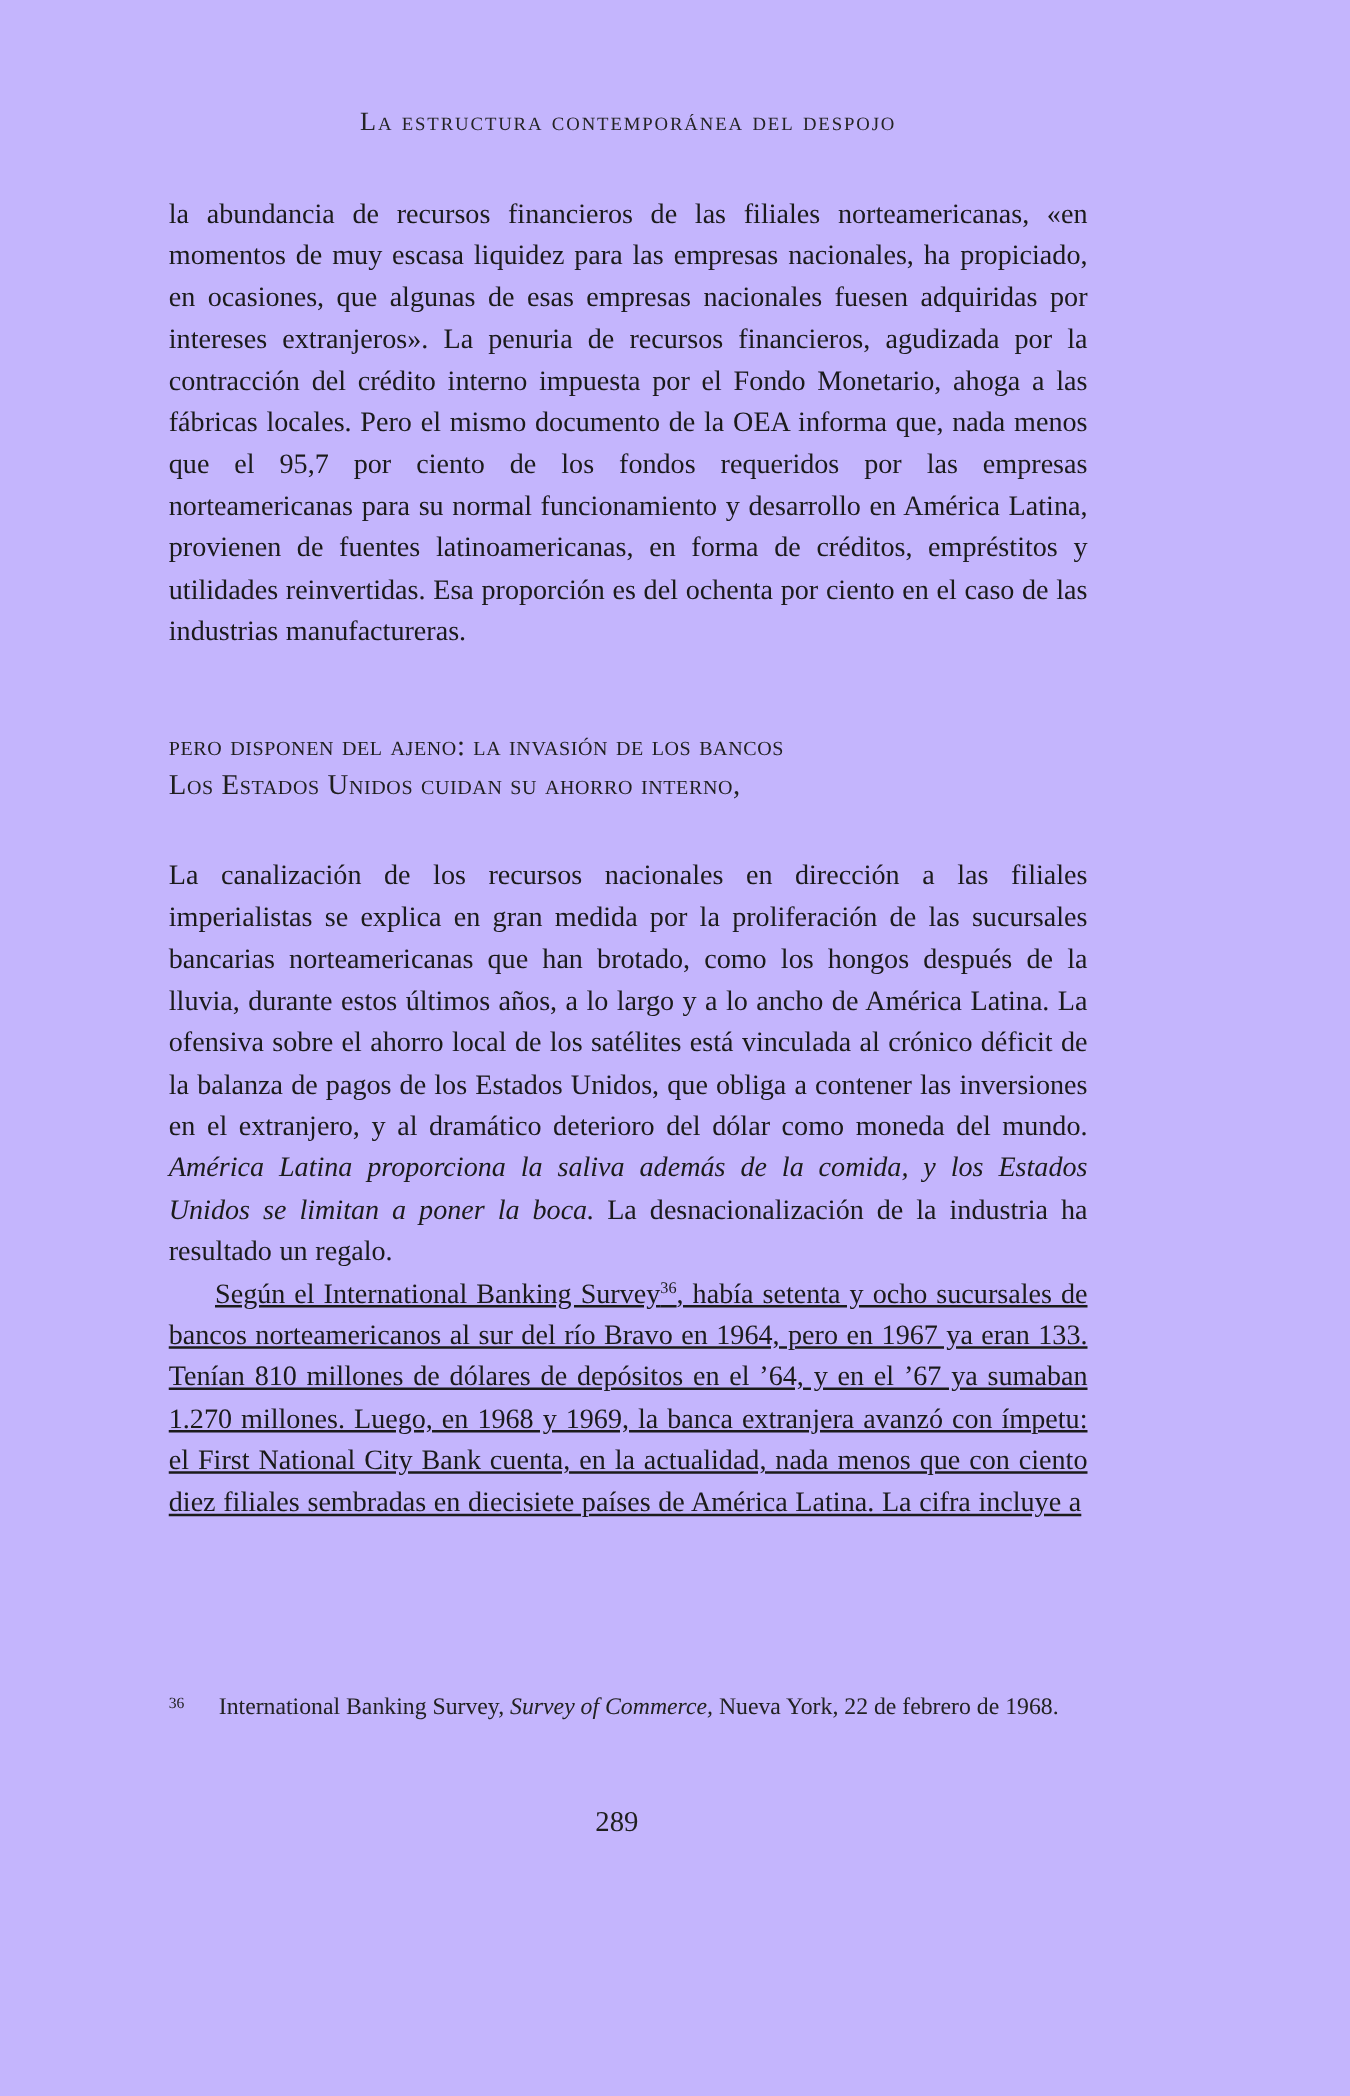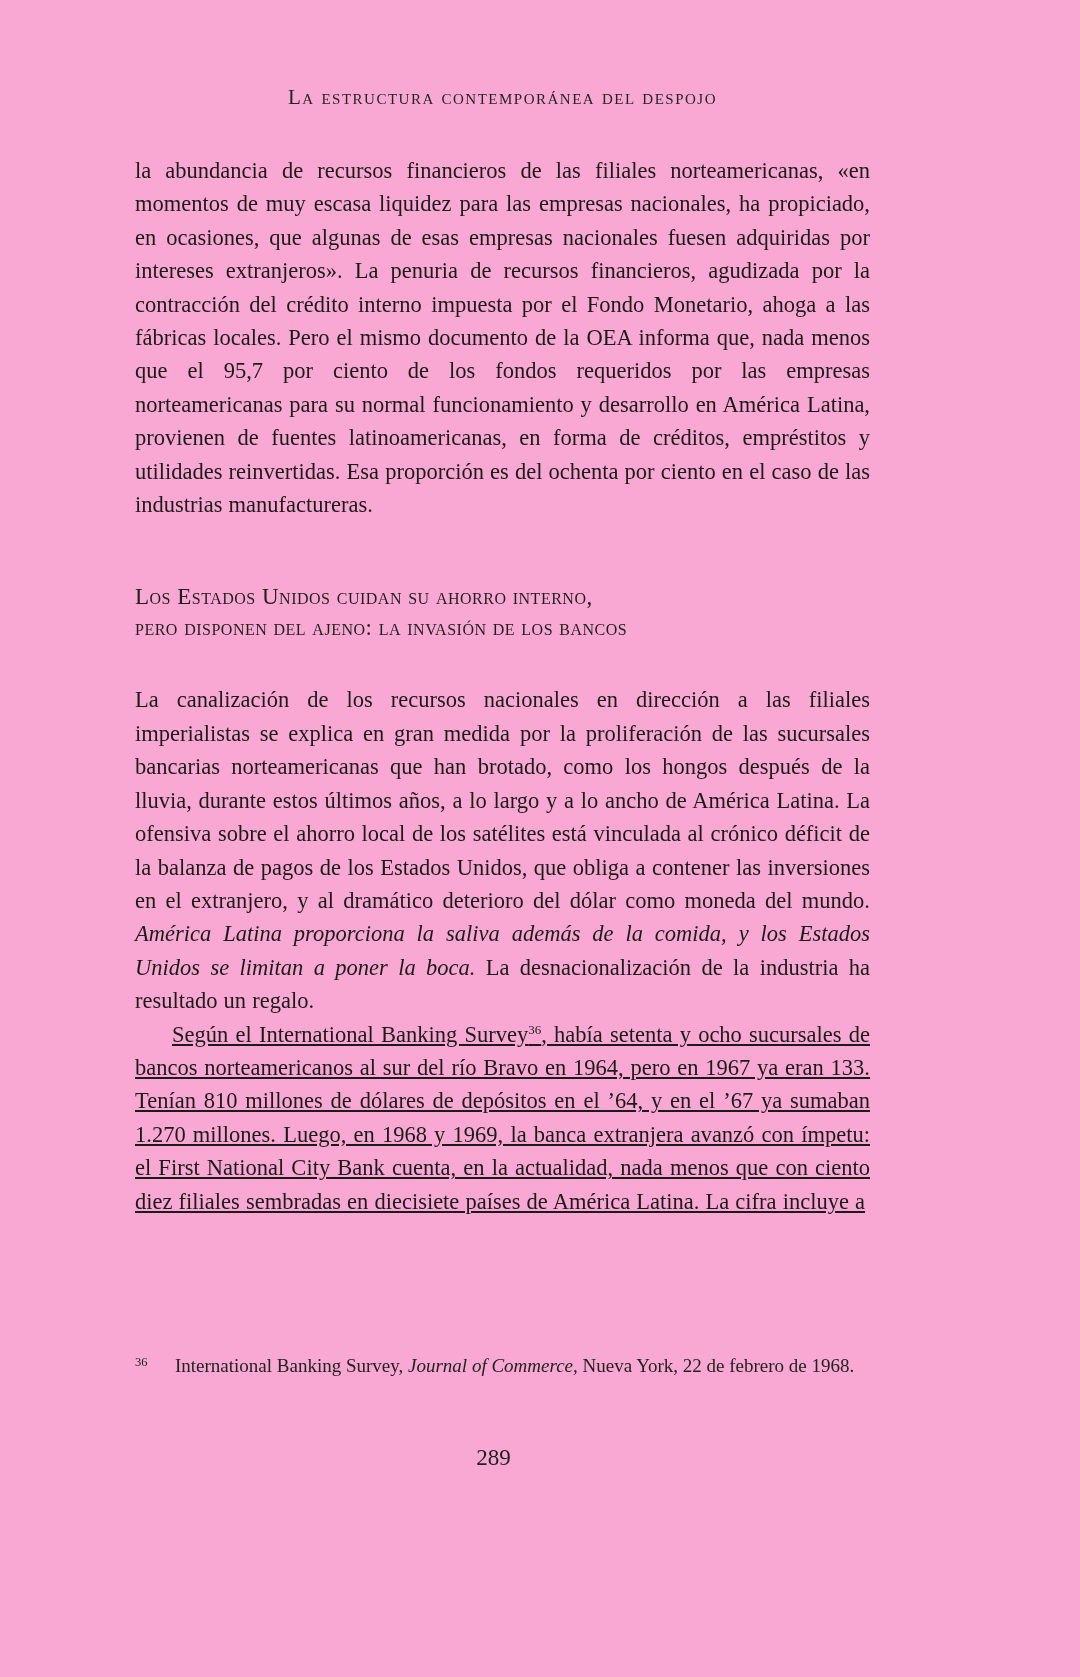--- a/index.html
+++ b/index.html
@@ -5,21 +5,21 @@
   html, body {
     margin: 0;
     padding: 0;
     background: #e9e9e9;
   }
   .page {
     position: relative;
     width: 1080px;
     height: 1677px;
     margin: 0 auto;
-    background: #f9a8d4;
+    background: #c4b5fd;
     box-sizing: border-box;
     padding: 84px 210px 0 135px;
     font-family: "Liberation Serif", "DejaVu Serif", serif;
     color: #1b1b1b;
     overflow: hidden;
   }
   .running-head {
     font-variant: small-caps;
     font-size: 21px;
     line-height: 26px;
@@ -108,30 +108,30 @@
 
 <div class="page">
 
   <header class="running-head">La estructura contemporánea del despojo</header>
 
   <main class="text-block">
 
     <p class="para">la abundancia de recursos financieros de las filiales norteamericanas, «en momentos de muy escasa liquidez para las empresas nacionales, ha propiciado, en ocasiones, que algunas de esas empresas nacionales fuesen adquiridas por intereses extranjeros». La penuria de recursos financieros, agudizada por la contracción del crédito interno impuesta por el Fondo Monetario, ahoga a las fábricas locales. Pero el mismo documento de la OEA informa que, nada menos que el 95,7 por ciento de los fondos requeridos por las empresas norteamericanas para su normal funcionamiento y desarrollo en América Latina, provienen de fuentes latinoamericanas, en forma de créditos, empréstitos y utilidades reinvertidas. Esa proporción es del ochenta por ciento en el caso de las industrias manufactureras.</p>
 
     <h2 class="section-heading">
+        <span class="heading-line">pero disponen del ajeno: la invasión de los bancos</span>
         <span class="heading-line">Los Estados Unidos cuidan su ahorro interno,</span>
-        <span class="heading-line">pero disponen del ajeno: la invasión de los bancos</span>
       </h2>
 
     <p class="para"><span>La canalización de los recursos nacionales en dirección a las filiales imperialistas se explica en gran medida por la proliferación de las sucursales bancarias norteamericanas que han brotado, como los hongos después de la lluvia, durante estos últimos años, a lo largo y a lo ancho de América Latina. La ofensiva sobre el ahorro local de los satélites está vinculada al crónico déficit de la balanza de pagos de los Estados Unidos, que obliga a contener las inversiones en el extranjero, y al dramático deterioro del dólar como moneda del mundo. </span><em>América Latina proporciona la saliva además de la comida, y los Estados Unidos se limitan a poner la boca.</em><span> La desnacionalización de la industria ha resultado un regalo.</span></p>
 
     <p class="para indented"><span>Según el International Banking Survey</span><sup class="fn-ref">36</sup><span>, había setenta y ocho sucursales de bancos norteamericanos al sur del río Bravo en 1964, pero en 1967 ya eran 133. Tenían 810 millones de dólares de depósitos en el ’64, y en el ’67 ya sumaban 1.270 millones. Luego, en 1968 y 1969, la banca extranjera avanzó con ímpetu: el First National City Bank cuenta, en la actualidad, nada menos que con ciento diez filiales sembradas en diecisiete países de América Latina. La cifra incluye a</span></p>
 
   </main>
 
   <aside class="footnote">
     <span class="fn-marker">36</span>
-    <span class="fn-text"><span>International Banking Survey, </span><em>Journal of Commerce,</em><span> Nueva York, 22 de febrero de 1968.</span></span>
+    <span class="fn-text"><span>International Banking Survey, </span><em>Survey of Commerce,</em><span> Nueva York, 22 de febrero de 1968.</span></span>
   </aside>
 
   <footer class="page-number">289</footer>
 
 </div>
 
 </body></html>

